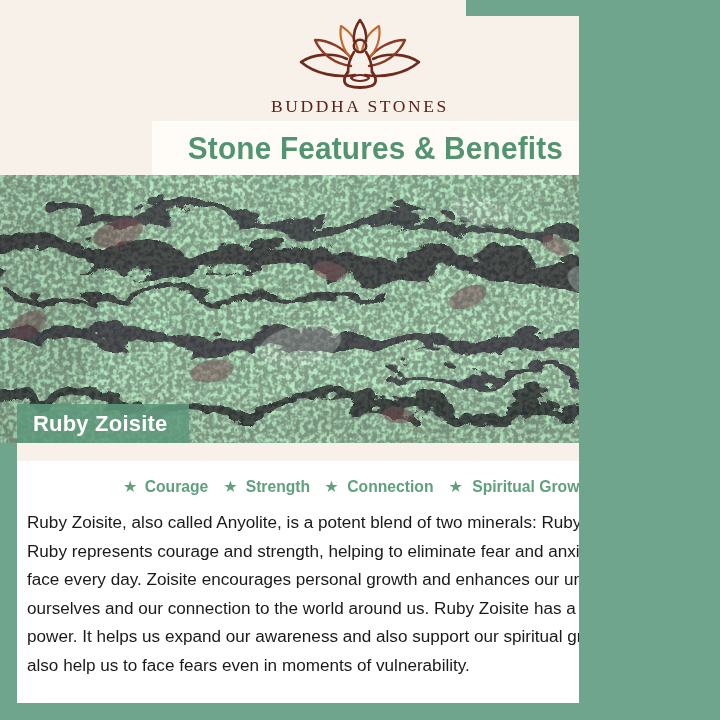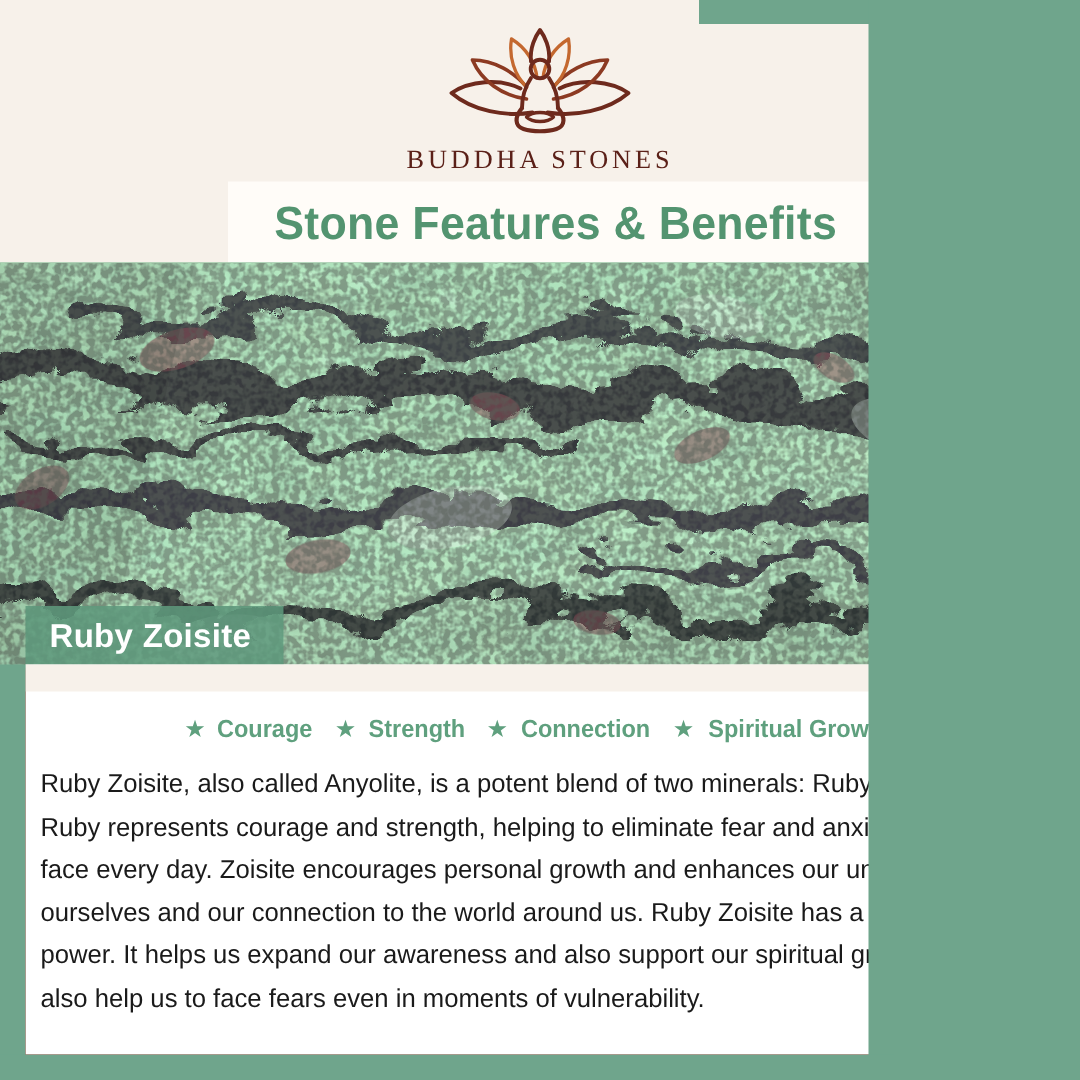--- a/index.html
+++ b/index.html
@@ -11,21 +11,21 @@
     height: 720px;
     overflow: hidden;
     font-family: "Liberation Sans", sans-serif;
     background: #6FA58C;
   }
 
   .card {
     position: relative;
     width: 596px;
     height: 720px;
-    background: #b91c1c;
+    background: #14532d;
     overflow: hidden;
   }
 
   
   .header {
     position: absolute;
     left: 0;
     top: 0;
     width: 720px;
     height: 176px;
@@ -63,21 +63,22 @@
   
   .title-band {
     position: absolute;
     left: 152px;
     top: 121px;
     width: 437px;
     height: 56px;
     background: #FFFCF8;
     display: flex;
     align-items: center;
-    justify-content: center;
+    justify-content: flex-start;
+    padding-left: 28px;
   }
 
   .title-text {
     font-family: "Liberation Sans Narrow", "Liberation Sans", sans-serif;
     font-size: 31px;
     font-weight: bold;
     color: #539470;
     letter-spacing: 0.2px;
     transform: scaleX(0.96);
     white-space: nowrap;

